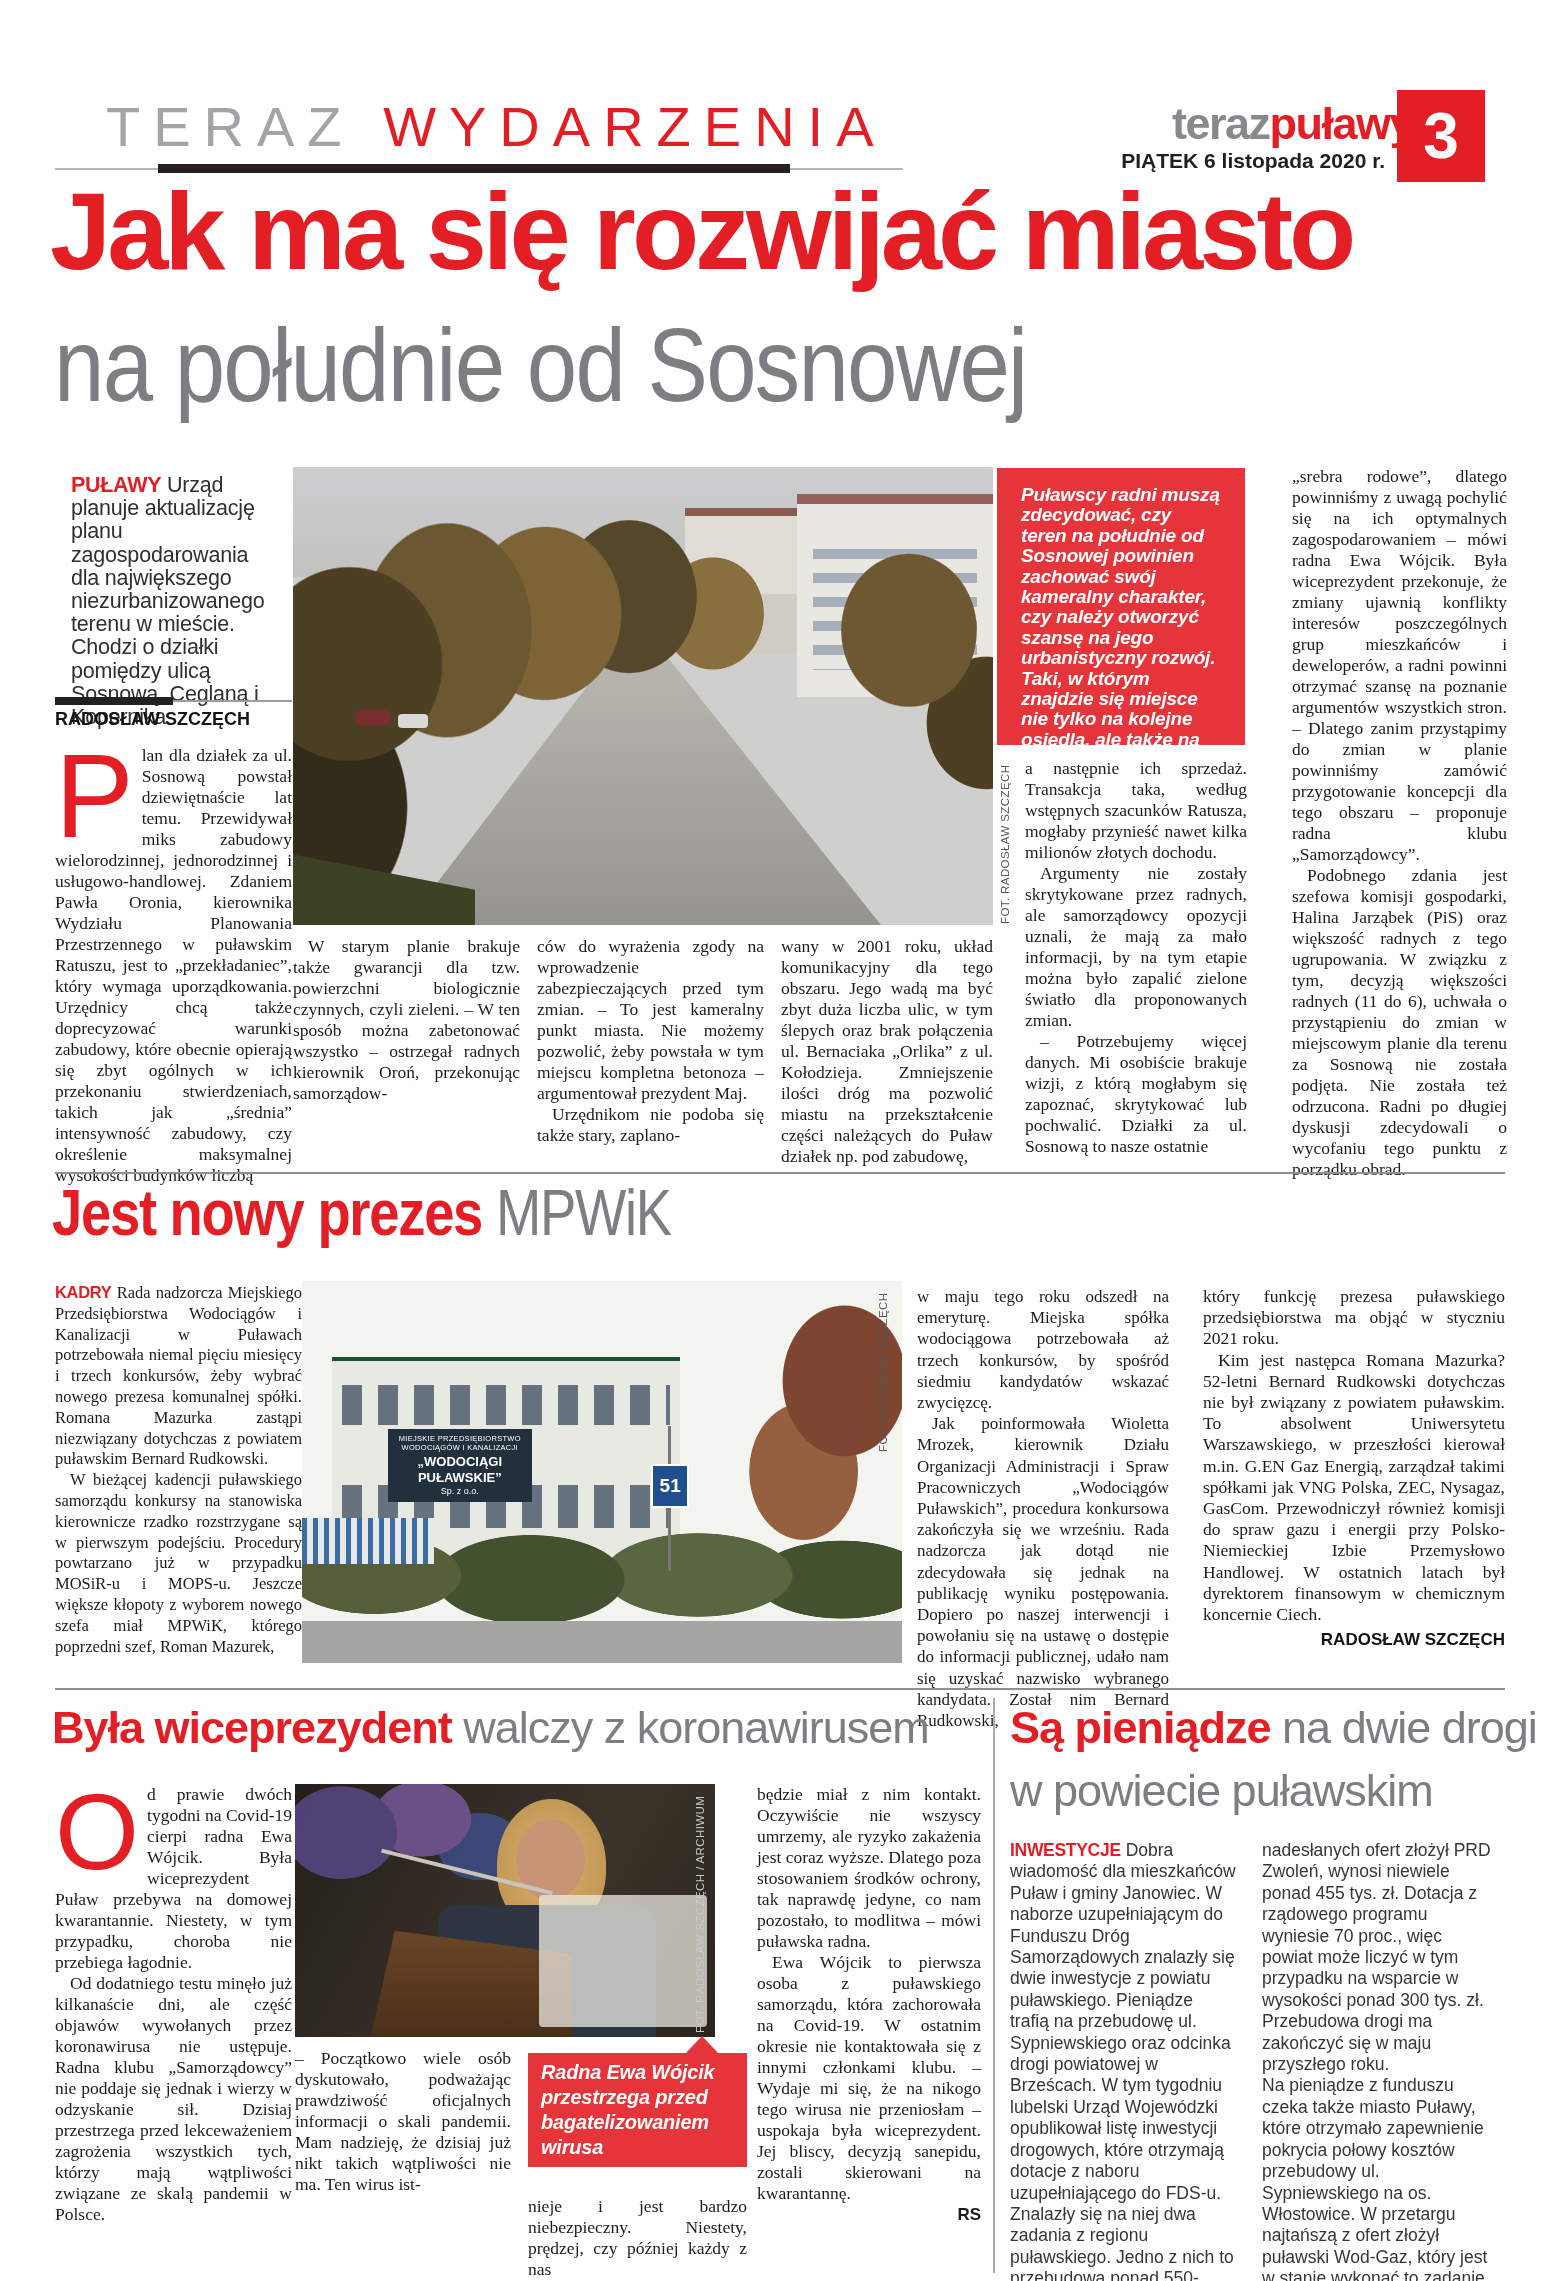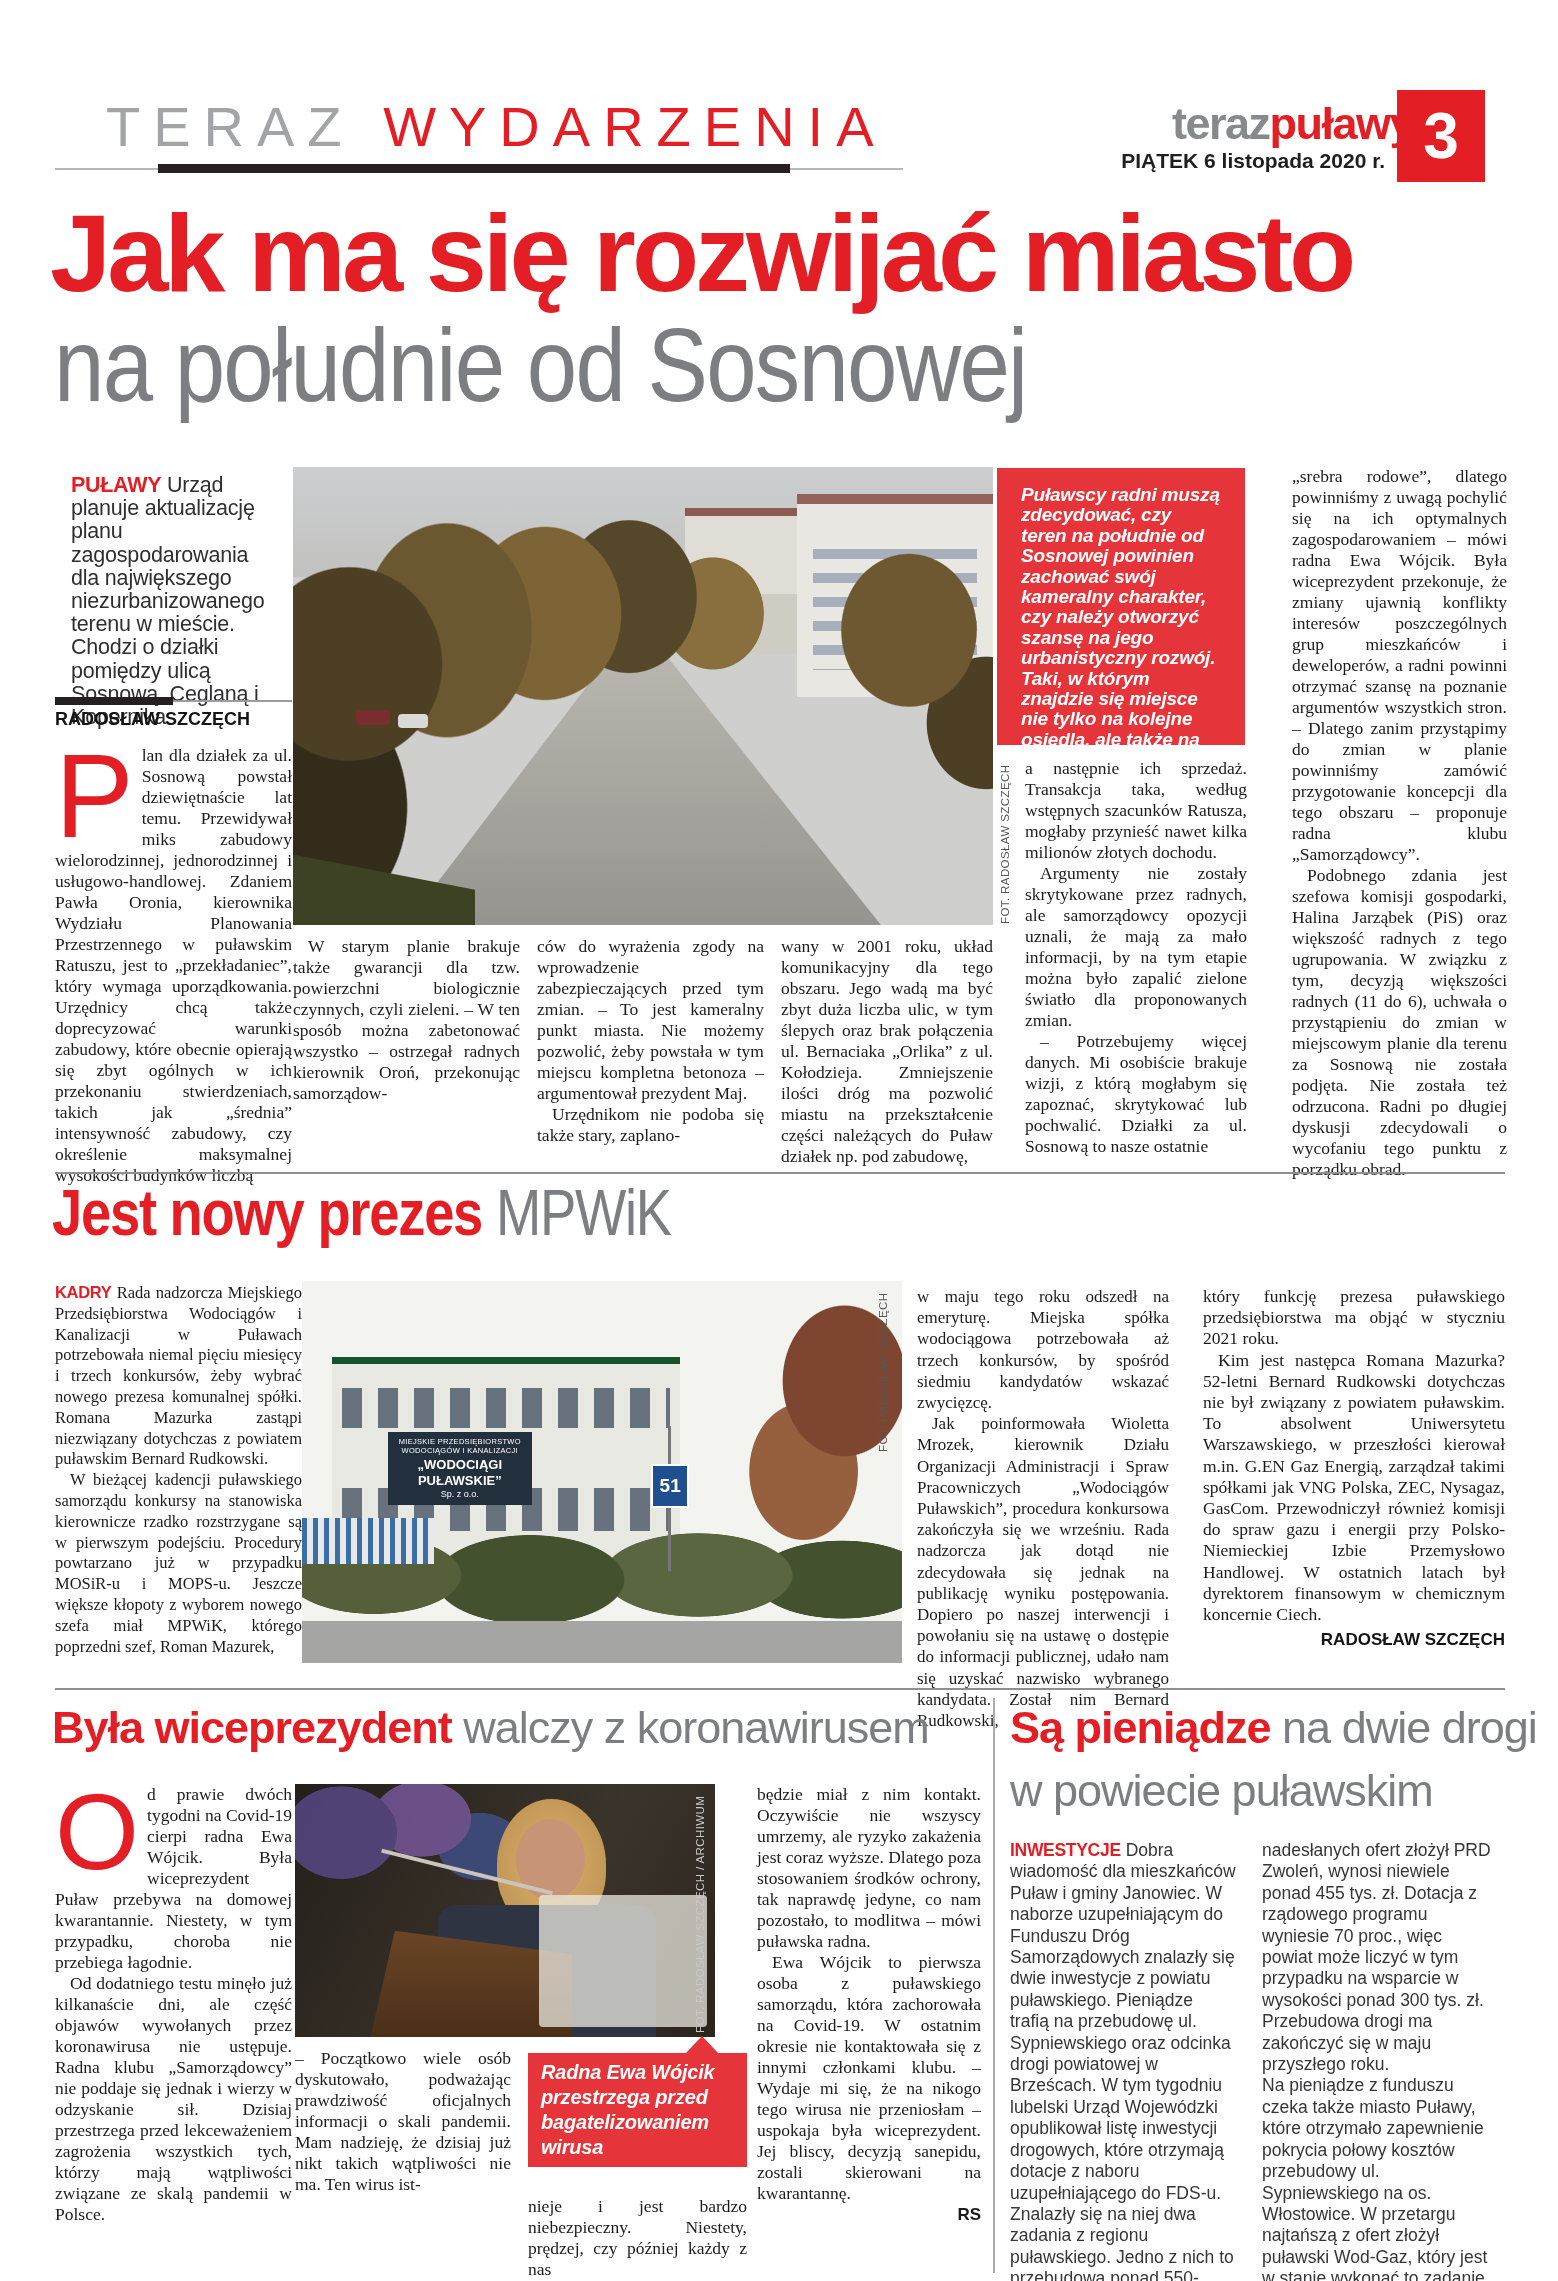--- a/index.html
+++ b/index.html
@@ -14,21 +14,21 @@
   .hdr-line{left:55px;top:168px;width:848px;height:2px;background:#b5b7b9;}
   .hdr-bar{left:158px;top:164px;width:632px;height:9px;background:#252122;}
   .logo{left:1172px;top:98px;font-size:45px;font-weight:700;letter-spacing:-1.5px;}
   .logo .g{color:#87898c;}
   .logo .r{color:#e31e24;}
   .hdr-date{left:1030px;top:149px;width:355px;text-align:right;font-size:21px;font-weight:700;color:#1f1f1f;}
   .pagenum{left:1397px;top:90px;width:88px;height:92px;background:#e31e24;color:#fff;
            font-size:64px;font-weight:700;display:flex;align-items:center;justify-content:center;}
 
   
-  .hl-main-red{left:50px;top:198px;font-size:110px;font-weight:700;color:#e31e24;letter-spacing:-4px;line-height:1;}
+  .hl-main-red{left:50px;top:176px;font-size:110px;font-weight:700;color:#e31e24;letter-spacing:-4px;line-height:1;}
   .hl-main-gray{left:54px;top:314px;font-size:103px;font-weight:400;color:#7c7e81;letter-spacing:-2px;line-height:1;
                 transform:scaleX(.88);transform-origin:0 0;}
   .hl2{left:52px;top:1180px;font-size:64px;letter-spacing:-1.5px;line-height:1.05;transform:scaleX(.85);transform-origin:0 0;}
   .hl2 .red{color:#e31e24;font-weight:700;}
   .hl2 .gray{color:#7c7e81;font-weight:400;}
   .hl3{left:52px;top:1702px;font-size:45px;letter-spacing:-1px;}
   .hl3 .red{color:#e31e24;font-weight:700;}
   .hl3 .gray{color:#7c7e81;font-weight:400;}
   .hl4{left:1010px;top:1696px;font-size:45px;letter-spacing:-1px;line-height:63px;}
   .hl4 .red{color:#e31e24;font-weight:700;}
@@ -116,21 +116,21 @@
       radial-gradient(ellipse 16% 30% at 88% 30%,#6e5832 0 60%,transparent 61%),
       radial-gradient(ellipse 14% 26% at 99% 52%,#4c3f24 0 60%,transparent 61%),
       radial-gradient(ellipse 12% 22% at 60% 26%,#8a6f3e 0 60%,transparent 61%);}
   .p1-road{left:16%;bottom:0;width:68%;height:60%;background:linear-gradient(#b9b7b0,#96948e);
            clip-path:polygon(44% 0,54% 0,100% 100%,0 100%);}
   .p1-grass{left:0;bottom:0;width:26%;height:22%;background:#3c4223;clip-path:polygon(0 30%,100% 65%,100% 100%,0 100%);}
   .p1-car1{left:9%;top:53%;width:34px;height:15px;background:#7a2d2d;border-radius:4px;}
   .p1-car2{left:15%;top:54%;width:30px;height:14px;background:#d9d9d7;border-radius:4px;}
 
   .photo2{left:302px;top:1281px;width:600px;height:382px;background:#f3f3f0;}
-  .p2-bldg{left:5%;top:20%;width:58%;height:52%;background:#e9e9e4;border-top:7px solid #14532d;text-decoration:underline;}
+  .p2-bldg{left:5%;top:20%;width:58%;height:52%;background:#e9e9e4;border-top:4px solid #14532d;text-decoration:underline;}
   .p2-row1{left:3%;top:12%;width:94%;height:20%;background:repeating-linear-gradient(90deg,#68727f 0 20px,#e9e9e4 20px 36px);}
   .p2-row2{left:3%;top:62%;width:94%;height:22%;background:repeating-linear-gradient(90deg,#68727f 0 20px,#e9e9e4 20px 36px);}
   .p2-sign{left:16%;top:34%;width:38%;background:#22303e;color:#fff;padding:5px 6px;text-align:center;}
   .p2-sign .l1{position:static;display:block;font-size:7.5px;line-height:9px;letter-spacing:.3px;}
   .p2-sign .l2{position:static;display:block;font-size:13px;font-weight:700;line-height:16px;margin-top:2px;}
   .p2-sign .l3{position:static;display:block;font-size:9px;line-height:11px;}
   .p2-tree{right:-4%;top:4%;width:34%;height:74%;
      background:radial-gradient(ellipse 50% 44% at 60% 30%,#7e4630 0 60%,transparent 61%),
                 radial-gradient(ellipse 44% 40% at 40% 62%,#96603f 0 60%,transparent 61%);}
   .p2-bush{left:0;bottom:11%;width:100%;height:24%;

